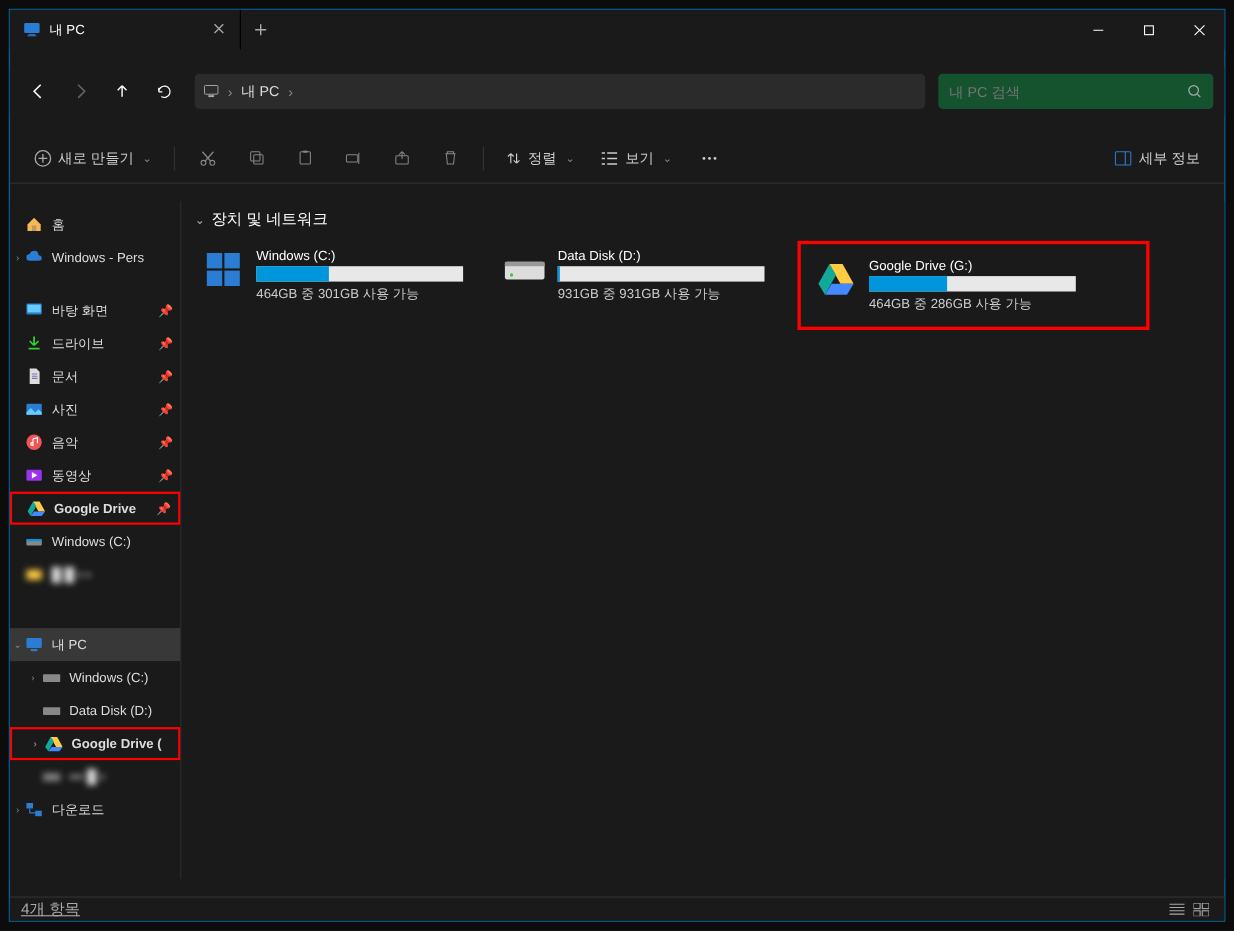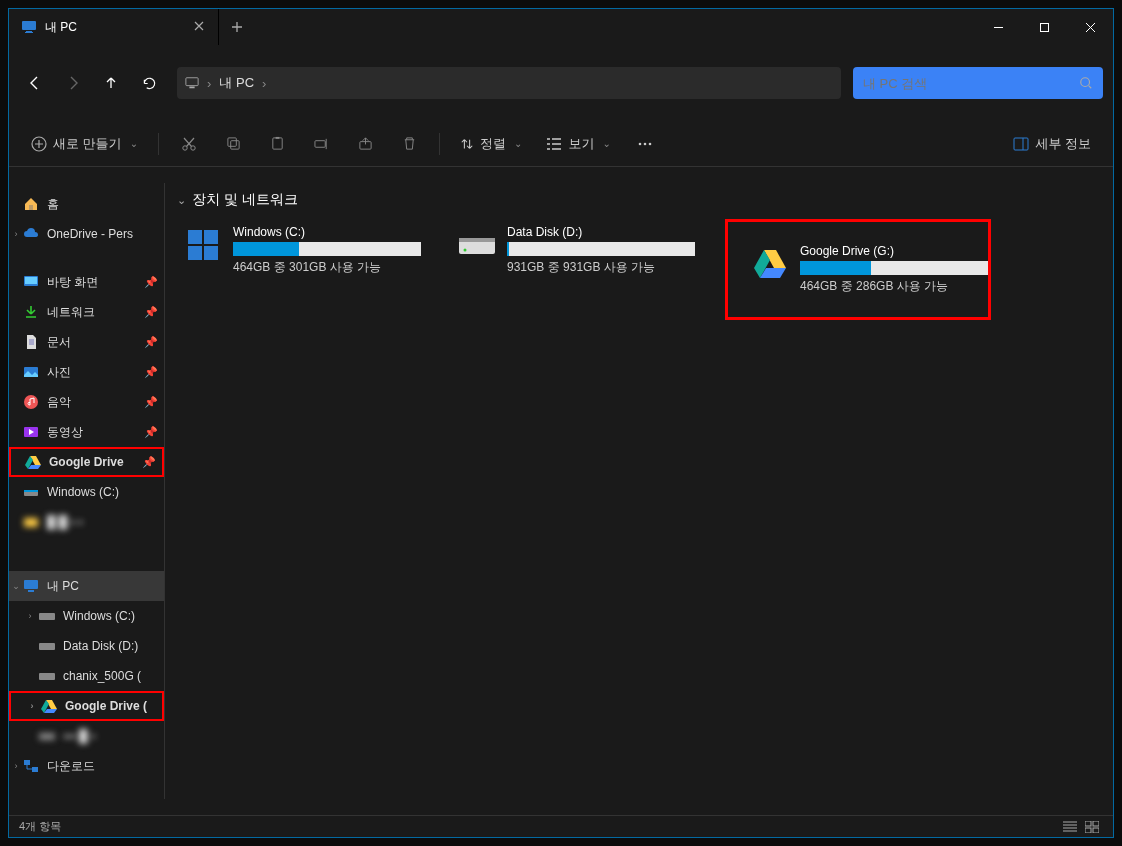--- a/index.html
+++ b/index.html
@@ -15,21 +15,21 @@
 .newtab { width: 36px; display: flex; align-items: center; justify-content: center; color: #aaa; cursor: pointer; }
 .titlebar-spacer { flex: 1; }
 .win-controls { display: flex; }
 .win-btn { width: 46px; display: flex; align-items: center; justify-content: center; color: #fff; cursor: pointer; }
 
 
 .navbar { height: 44px; background: #1a1a1a; display: flex; align-items: center; padding: 0 10px; gap: 6px; }
 .nav-btn { width: 32px; height: 32px; display: flex; align-items: center; justify-content: center; color: #aaa; cursor: pointer; border-radius: 4px; }
 .breadcrumb { flex: 1; height: 32px; background: #2b2b2b; border-radius: 4px; display: flex; align-items: center; padding: 0 8px; gap: 8px; font-size: 13px; color: #ddd; margin: 0 6px; }
 .bc-sep { color: #888; }
-.search { width: 250px; height: 32px; background: #3b82f6; border-radius: 4px; display: flex; align-items: center; padding: 0 10px; gap: 8px; color: #aaa; font-size: 13px; }
+.search { width: 250px; height: 32px; background: #14532d; border-radius: 4px; display: flex; align-items: center; padding: 0 10px; gap: 8px; color: #aaa; font-size: 13px; }
 .search input { background: transparent; border: none; outline: none; color: #fff; flex: 1; font-size: 13px; }
 
 
 .toolbar { height: 46px; display: flex; align-items: center; padding: 0 14px; gap: 8px; border-bottom: 1px solid #333; }
 .tbtn { height: 32px; display: flex; align-items: center; gap: 6px; padding: 0 8px; color: #ccc; font-size: 13px; cursor: pointer; border-radius: 4px; }
 .tbtn.icononly { width: 36px; justify-content: center; padding: 0; }
 .tdivider { width: 1px; height: 22px; background: #333; margin: 0 4px; }
 .toolbar-spacer { flex: 1; }
 .chev { font-size: 10px; color: #888; margin-left: 2px; }
 
@@ -50,25 +50,25 @@
 .content { flex: 1; background: #1a1a1a; overflow: auto; padding: 8px 12px; }
 .section-header { display: flex; align-items: center; gap: 6px; font-size: 14px; color: #fff; margin-bottom: 10px; cursor: pointer; }
 .drives { display: flex; flex-wrap: wrap; gap: 4px 22px; }
 .drive { width: 252px; display: flex; gap: 10px; padding: 6px; cursor: pointer; position: relative; }
 .drive-icon { width: 40px; height: 40px; display: flex; align-items: center; justify-content: center; flex-shrink: 0; }
 .drive-info { flex: 1; display: flex; flex-direction: column; gap: 3px; }
 .drive-name { font-size: 12px; color: #fff; }
 .drive-bar { height: 14px; background: #e8e8e8; position: relative; width: 188px; }
 .drive-bar-fill { position: absolute; left: 0; top: 0; bottom: 0; background: #0096db; }
 .drive-status { font-size: 12px; color: #ccc; }
-.red-box-drive { border: 3px solid #f00; padding: 22px; width: 266px; }
+.red-box-drive { border: 3px solid #f00; padding: 12px; width: 320px; }
 .blur-text { filter: blur(3px); }
 
 
-.statusbar { height: 22px; border-top: 1px solid #333; display: flex; align-items: center; padding: 0 10px; font-size: 11px; color: #aaa; background: #1a1a1a; }
+.statusbar { height: 22px; border-top: 1px solid #333; display: flex; align-items: center; padding: 0 10px; font-size: 14px; color: #aaa; background: #1a1a1a; text-decoration: underline; }
 .statusbar-spacer { flex: 1; }
 .view-btn { width: 22px; height: 18px; display: flex; align-items: center; justify-content: center; color: #aaa; cursor: pointer; }
 
 
 svg { display: block; }
 </style>
 </head>
 <body>
 
 <div class="window">
@@ -254,40 +254,40 @@
           </span>
         <span>홈</span>
       </div>
       <div class="side-item">
         <span class="exp">›</span>
         <span class="side-icon">
             <svg width="16" height="16" viewBox="0 0 16 16">
               <path d="M4 11 Q1 11 1 8 Q1 5 4 5 Q5 2 8 2 Q12 2 12 6 Q15 6 15 9 Q15 11 12 11 Z" fill="#2b7cd3"></path>
             </svg>
           </span>
-        <span>OneDrive - Pers</span>
+        <span>Windows - Pers</span>
       </div>
       <div class="side-gap"></div>
       <div class="side-item">
         <span class="side-icon">
             <svg width="16" height="16" viewBox="0 0 16 16">
               <rect x="1" y="2" width="14" height="10" rx="1" fill="#2b7cd3"></rect>
               <rect x="2" y="3" width="12" height="7" fill="#6cf"></rect>
             </svg>
           </span>
         <span>바탕 화면</span>
         <span class="pin">📌</span>
       </div>
       <div class="side-item">
         <span class="side-icon">
             <svg width="16" height="16" viewBox="0 0 16 16">
               <path d="M8 2 V10 M8 10 L4 6 M8 10 L12 6 M3 13 H13" fill="none" stroke="#3c3" stroke-width="1.6"></path>
             </svg>
           </span>
-        <span>네트워크</span>
+        <span>드라이브</span>
         <span class="pin">📌</span>
       </div>
       <div class="side-item">
         <span class="side-icon">
             <svg width="16" height="16" viewBox="0 0 16 16">
               <path d="M4 1 H10 L13 4 V15 H4 Z" fill="#ddd"></path>
               <path d="M6 6 H11 M6 8 H11 M6 10 H11" stroke="#77b"></path>
             </svg>
           </span>
         <span>문서</span>
@@ -371,28 +371,20 @@
           </span>
         <span>Windows (C:)</span>
       </div>
       <div class="side-item indent">
         <span class="side-icon">
             <svg width="16" height="12" viewBox="0 0 16 12">
               <rect x="0" y="3" width="16" height="7" rx="1" fill="#888"></rect>
             </svg>
           </span>
         <span>Data Disk (D:)</span>
-      </div>
-      <div class="side-item indent">
-        <span class="side-icon">
-            <svg width="16" height="12" viewBox="0 0 16 12">
-              <rect x="0" y="3" width="16" height="7" rx="1" fill="#888"></rect>
-            </svg>
-          </span>
-        <span>chanix_500G (</span>
       </div>
       <div class="side-item indent red-box-side">
         <span class="exp">›</span>
         <span class="side-icon">
             <svg width="16" height="16" viewBox="0 0 16 16">
               <path d="M5 2 L11 2 L16 11 L10 11 Z" fill="#fc4"></path>
               <path d="M5 2 L0 11 L3 15 L8 6 Z" fill="#1a9"></path>
               <path d="M3 15 L13 15 L16 11 L6 11 Z" fill="#48f"></path>
             </svg>
           </span>

